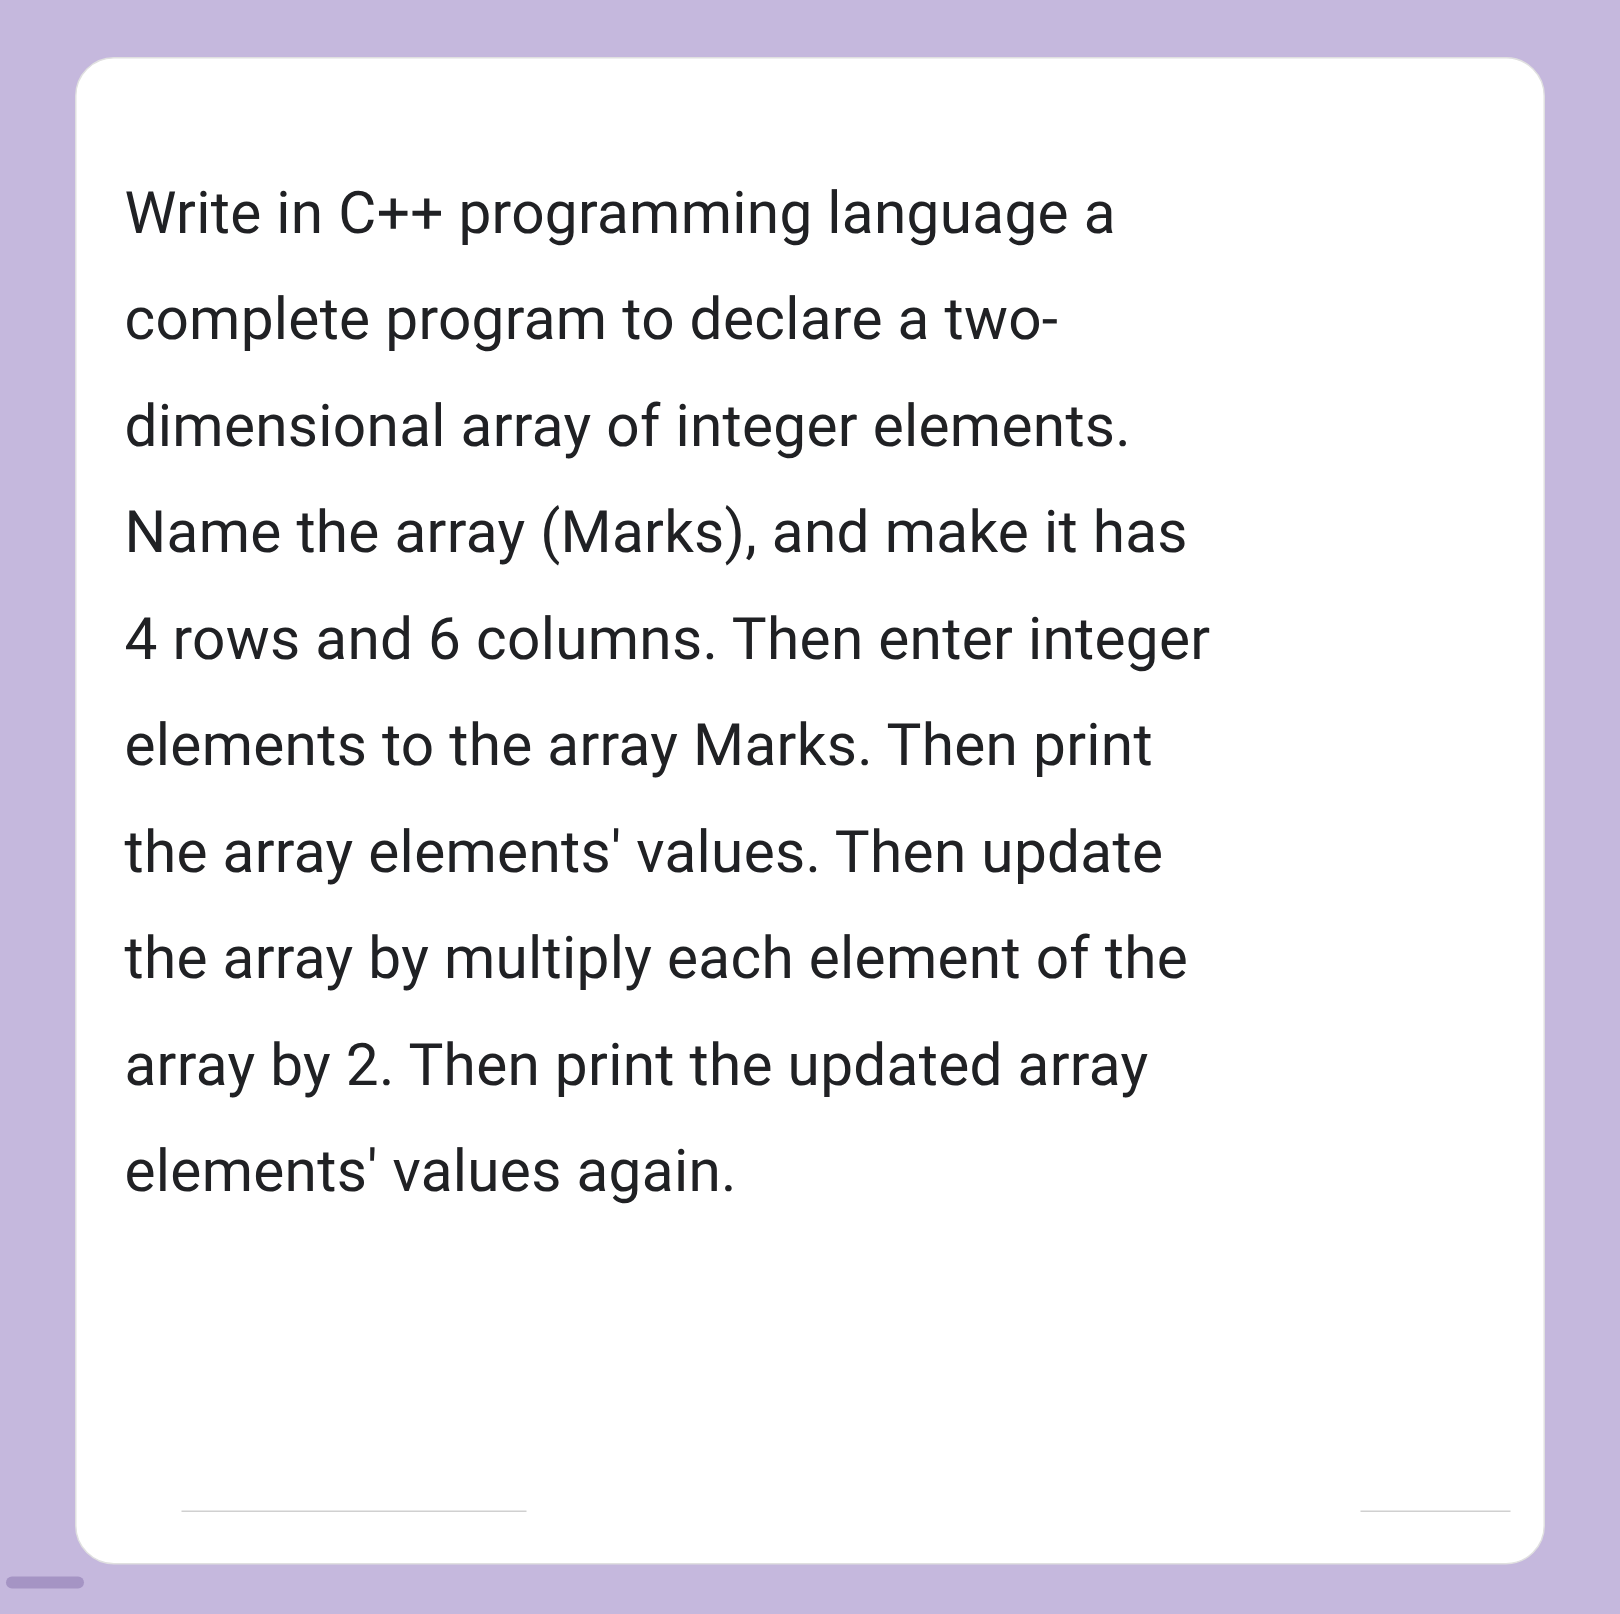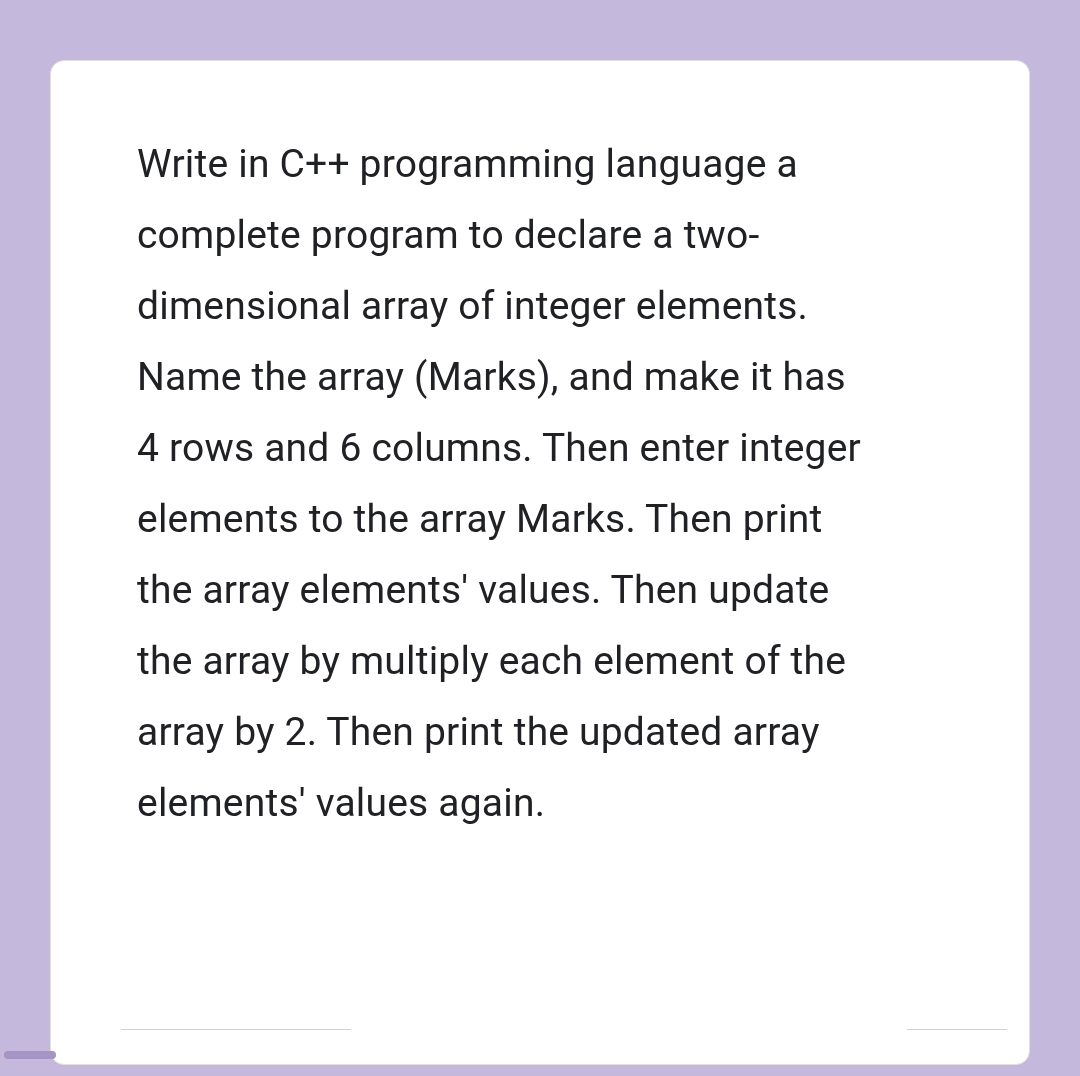--- a/index.html
+++ b/index.html
@@ -10,27 +10,26 @@
     body {
       background-color: #c5b8dd;
       width: 1080px;
       height: 1076px;
       padding: 38px 50px 0 50px;
       font-family: 'Google Sans', 'Roboto', Arial, sans-serif;
       position: relative;
     }
     .card {
       background-color: #ffffff;
-      border-radius: 14px;
-      padding: 68px 70px 60px 86px;
+      border-radius: 26px;
+      padding: 68px 70px 60px 32px;
       height: 1005px;
       width: 980px;
       border: 1px solid #e0e0e0;
       position: relative;
-      margin-top: 22px;
     }
     .question-text {
       font-size: 39px;
       line-height: 1.82;
       color: #202124;
       letter-spacing: 0.2px;
       font-weight: 400;
       max-width: 740px;
     }
     .bottom-marker {

